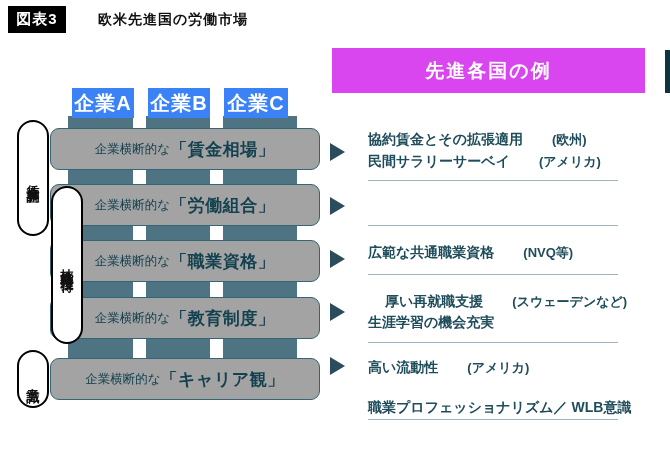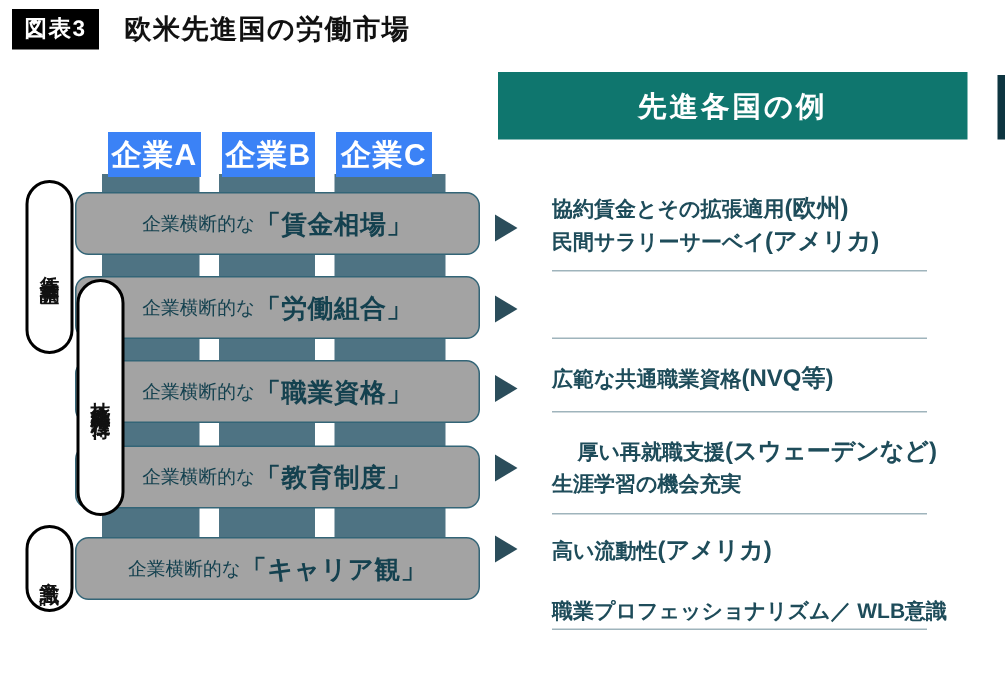--- a/index.html
+++ b/index.html
@@ -4,22 +4,22 @@
 <style>
   * { margin:0; padding:0; box-sizing:border-box; }
   html,body { background:#fff; }
   body { font-family:"Liberation Sans","DejaVu Sans",sans-serif; }
   .stage { position:relative; width:670px; height:460px; background:#ffffff; overflow:hidden; }
 
   
   .title-badge { position:absolute; left:8px; top:6px; width:58px; height:27px;
     background:#000; color:#fff; font-size:15px; font-weight:bold;
     display:flex; align-items:center; justify-content:center; letter-spacing:1px; }
-  .title-text { position:absolute; left:71px; top:6px; height:27px; line-height:27px;
-    font-size:18px; font-weight:bold; color:#111; letter-spacing:1px;padding-left:12px; }
+  .title-text { position:absolute; left:86px; top:6px; height:27px; line-height:27px;
+    font-size:14px; font-weight:bold; color:#111; letter-spacing:1px;padding-left:12px; }
 
   
   .company-box { position:absolute; top:88px; height:30px; background:#3b82f6;
     color:#fff; font-size:20px; font-weight:bold; display:flex; align-items:center;
     justify-content:center; z-index:2; letter-spacing:1px; }
   .col { position:absolute; top:116px; height:254px; background:#4e7383; z-index:0; }
 
   
   .row-box { position:absolute; left:50px; width:270px; height:42px; background:#a3a3a3;
     border:1.5px solid #336577; border-radius:9px; z-index:1;
@@ -32,26 +32,26 @@
     z-index:4; display:flex; align-items:center; justify-content:center; }
   .capsule span { writing-mode:vertical-rl; text-orientation:upright;
     font-size:13px; font-weight:bold; color:#111; letter-spacing:2px; line-height:1; }
 
   
   .arrow { position:absolute; left:330px; width:0; height:0; z-index:2;
     border-left:15px solid #2b4d5b; border-top:9px solid transparent; border-bottom:9px solid transparent; }
 
   
   .panel-header { position:absolute; left:332px; top:48px; width:313px; height:45px;
-    background:#0f766e; color:#fff; font-size:19px; font-weight:bold;
+    background:#d946ef; color:#fff; font-size:19px; font-weight:bold;
     display:flex; align-items:center; justify-content:center; letter-spacing:2px; }
   .edge-sliver { position:absolute; left:665px; top:50px; width:5px; height:43px; background:#0d3540; }
   .item-line { position:absolute; left:368px; white-space:nowrap; height:17px; line-height:17px;
     color:#1e4c5a; font-weight:bold; font-size:14px; }
-  .item-note { font-size:16px; font-weight:bold; }
+  .item-note { font-size:13px; font-weight:bold;padding-left:29px; }
   .divider { position:absolute; left:368px; width:250px; height:1px; background:#9fb4bc; }
 </style>
 </head>
 <body>
 
 <div class="stage">
 
   <div class="title-badge">図表3</div>
   <div class="title-text">欧米先進国の労働市場</div>
 

